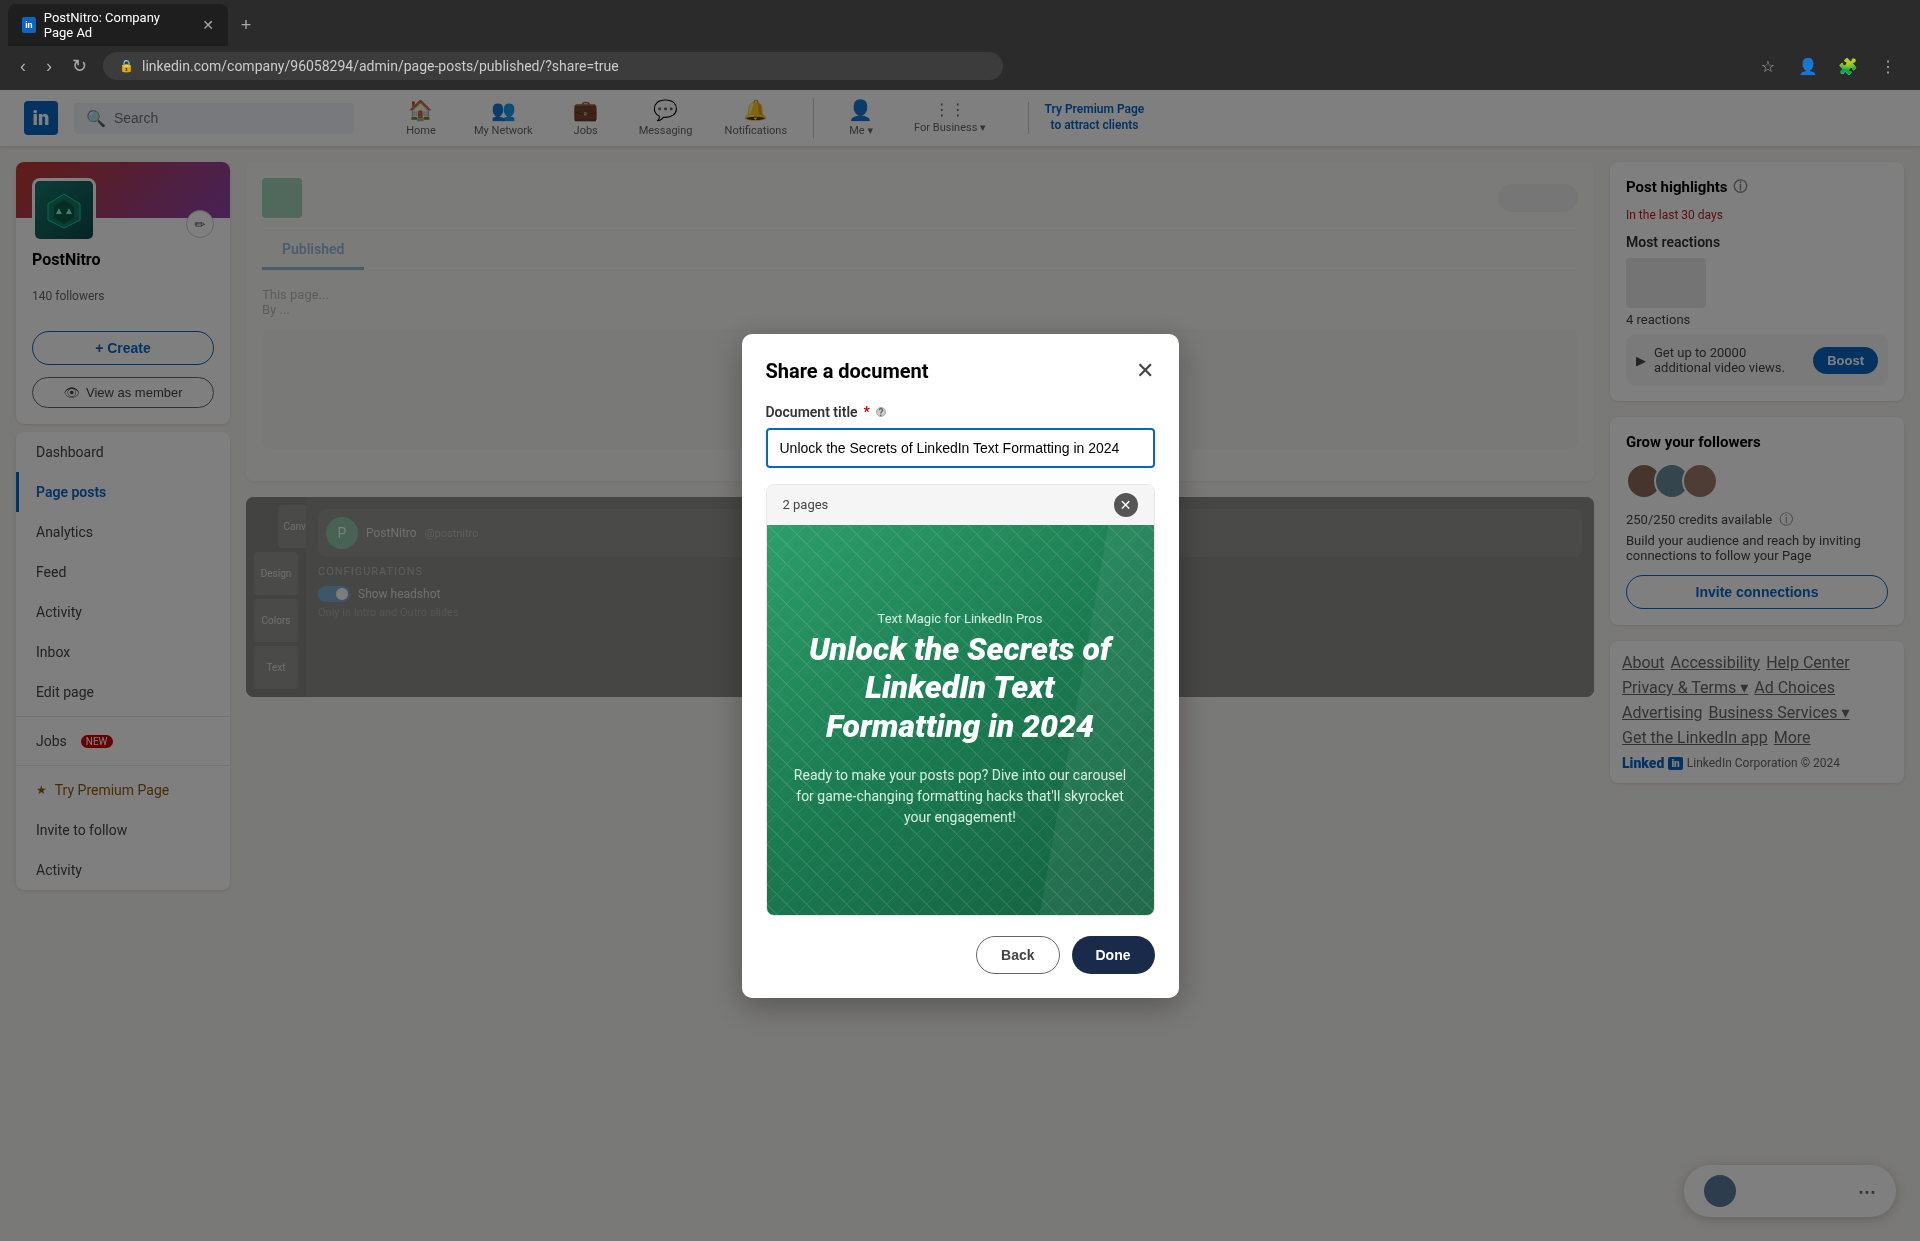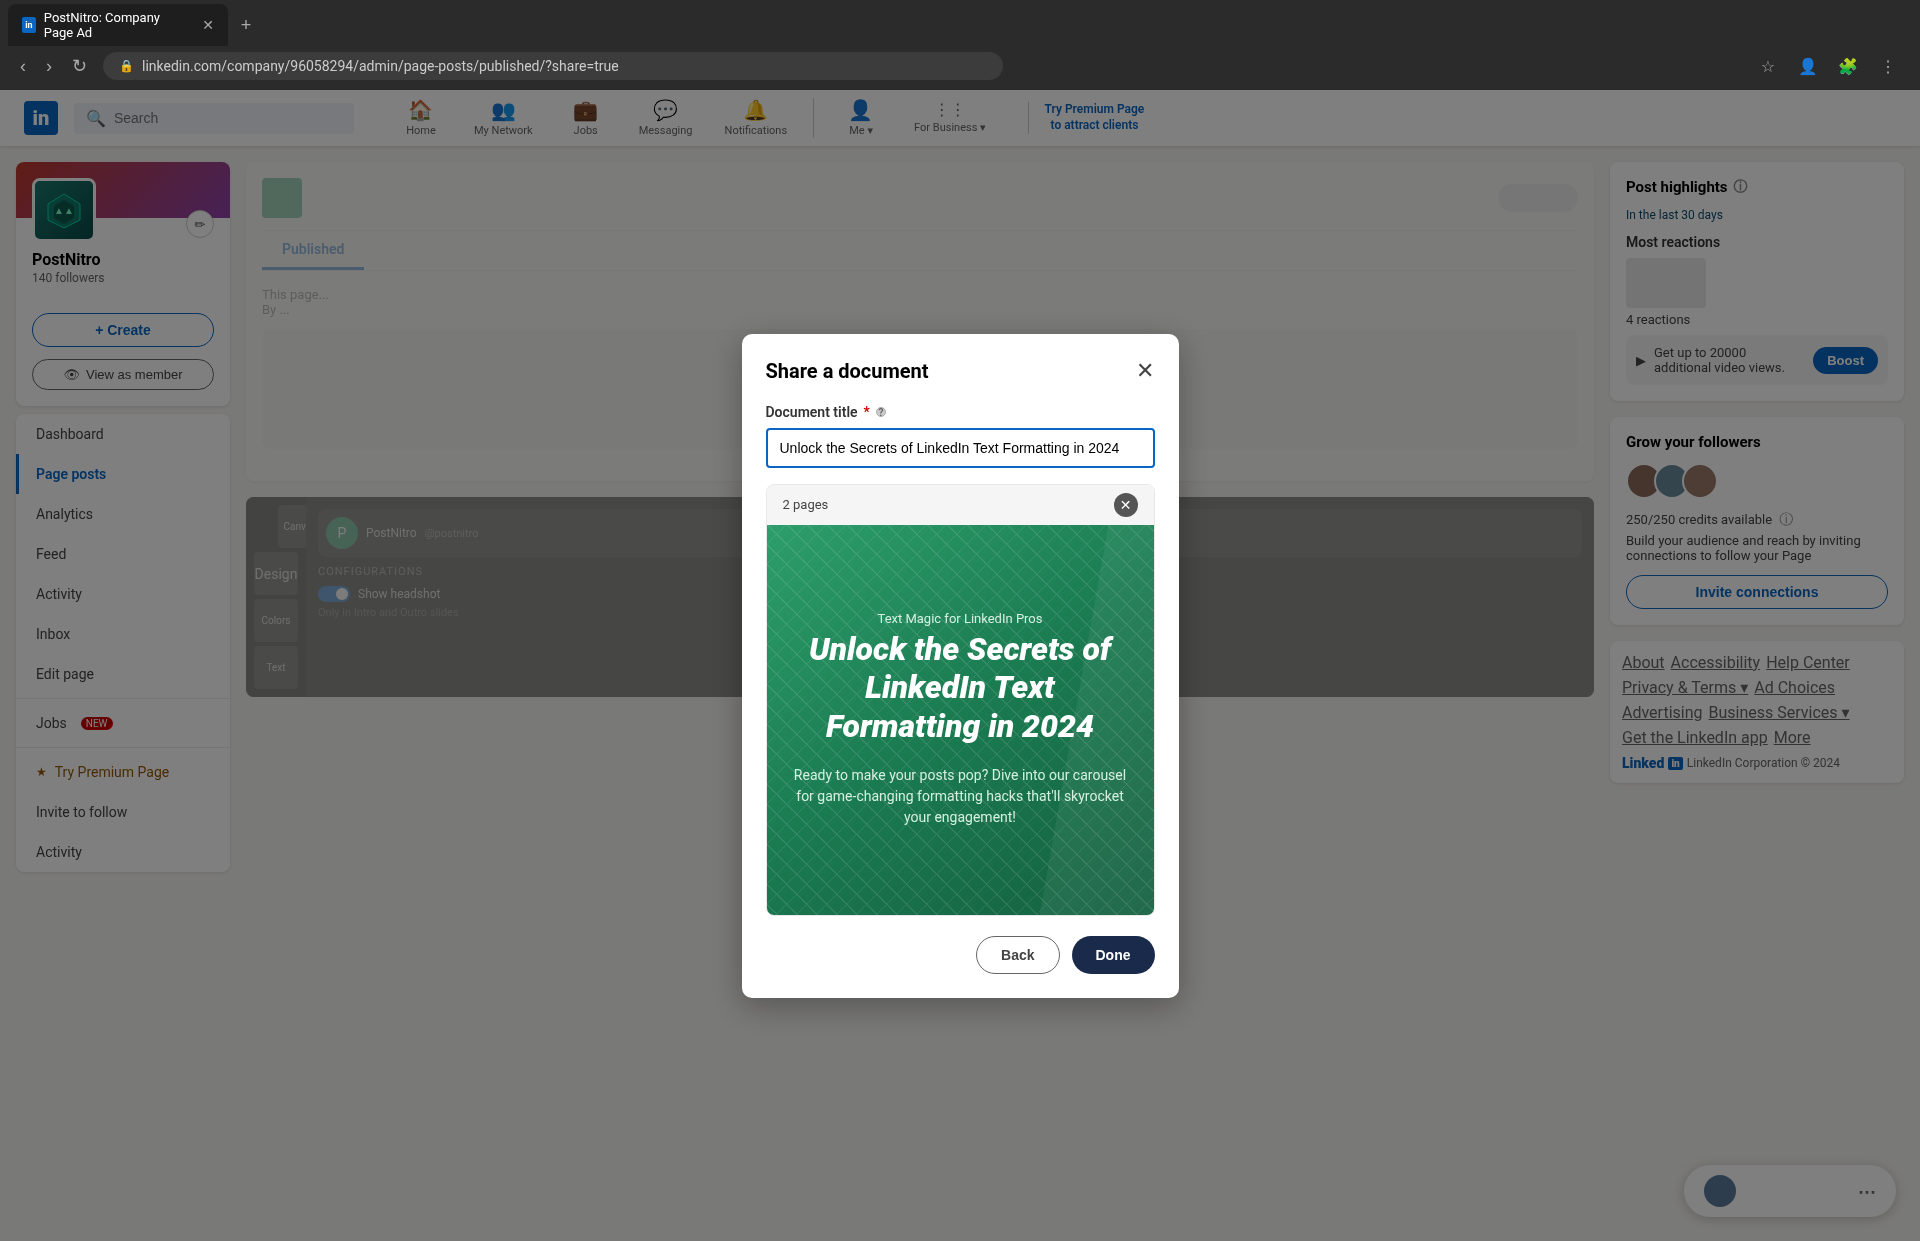--- a/index.html
+++ b/index.html
@@ -35,34 +35,34 @@
     .premium-btn { color: #915907; font-size: 13px; font-weight: 600; text-align: center; cursor: pointer; line-height: 1.3; border-left: 1px solid #ccc; padding-left: 16px; margin-left: 8px; }
     .premium-btn span { color: #0a66c2; display: block; font-size: 12px; }
     .page-card { background: #fff; border-radius: 8px; overflow: hidden; box-shadow: 0 1px 3px rgba(0,0,0,0.1); margin-bottom: 8px; }
     .page-cover { height: 56px; background: linear-gradient(135deg, #c0392b 0%, #8e44ad 100%); position: relative; }
     .page-avatar { width: 64px; height: 64px; border-radius: 8px; background: #1a3a5c; border: 3px solid #fff; position: absolute; bottom: -24px; left: 16px; display: flex; align-items: center; justify-content: center; overflow: hidden; }
     .page-avatar-inner { width: 100%; height: 100%; background: linear-gradient(135deg, #1a7a6e, #0a4a4a); display: flex; align-items: center; justify-content: center; }
     .page-avatar svg { width: 40px; height: 40px; }
     .edit-btn { position: absolute; bottom: -20px; right: 16px; width: 28px; height: 28px; background: #fff; border-radius: 50%; display: flex; align-items: center; justify-content: center; border: 1px solid #ccc; cursor: pointer; font-size: 13px; color: #555; }
     .page-info { padding: 32px 16px 16px; }
     .page-name { font-size: 16px; font-weight: 700; color: #000; }
-    .page-followers { font-size: 12px; color: #666; margin-top: 2px; }
+    .page-followers { font-size: 12px; color: #666; margin-top: 20px; }
     .create-btn { margin: 12px 16px; display: flex; align-items: center; justify-content: center; gap: 6px; background: transparent; border: 1px solid #0a66c2; color: #0a66c2; border-radius: 20px; padding: 8px 16px; font-size: 14px; font-weight: 600; cursor: pointer; width: calc(100% - 32px); }
     .view-member-btn { margin: 4px 16px 16px; display: flex; align-items: center; justify-content: center; gap: 6px; background: transparent; border: 1px solid #666; color: #444; border-radius: 20px; padding: 7px 16px; font-size: 13px; cursor: pointer; width: calc(100% - 32px); }
 
     .sidebar-menu { background: #fff; border-radius: 8px; box-shadow: 0 1px 3px rgba(0,0,0,0.1); overflow: hidden; }
     .sidebar-item { padding: 12px 20px; font-size: 14px; color: #444; cursor: pointer; display: flex; align-items: center; gap: 8px; }
     .sidebar-item.active { color: #0a66c2; font-weight: 600; border-left: 3px solid #0a66c2; padding-left: 17px; }
     .sidebar-item-badge { background: #cc0000; color: #fff; font-size: 10px; padding: 1px 5px; border-radius: 8px; margin-left: 6px; }
     .sidebar-divider { height: 1px; background: #e8e8e8; margin: 4px 0; }
     .sidebar-item.premium { color: #915907; }
     .sidebar-item.premium::before { content: '★'; font-size: 12px; }
     .widget-card { background: #fff; border-radius: 8px; padding: 16px; box-shadow: 0 1px 3px rgba(0,0,0,0.1); margin-bottom: 16px; }
     .widget-title { font-size: 15px; font-weight: 700; color: #000; margin-bottom: 12px; display: flex; align-items: center; gap: 6px; }
-    .widget-subtitle { font-size: 12px; color: #0c4a6e; margin-bottom: 12px; }
+    .widget-subtitle { font-size: 12px; color: #b91c1c; margin-bottom: 12px; }
     .reactions-img { width: 80px; height: 50px; background: #e8e8e8; border-radius: 4px; margin-bottom: 4px; }
     .reactions-count { font-size: 13px; color: #444; }
     .boost-row { display: flex; align-items: center; gap: 8px; background: #f5f5f5; padding: 10px; border-radius: 8px; font-size: 13px; color: #444; margin-top: 8px; }
     .boost-btn { background: #0a66c2; color: #fff; border: none; border-radius: 20px; padding: 6px 14px; font-size: 13px; cursor: pointer; margin-left: auto; font-weight: 600; }
     .grow-avatars { display: flex; margin-bottom: 12px; }
     .grow-avatar { width: 36px; height: 36px; border-radius: 50%; background: #c0c0c0; border: 2px solid #fff; margin-right: -8px; overflow: hidden; }
     .grow-avatar:nth-child(1) { background: #8a6a5a; }
     .grow-avatar:nth-child(2) { background: #6a8a9a; }
     .grow-avatar:nth-child(3) { background: #9a7a6a; }
     .credits-text { font-size: 13px; color: #444; margin-bottom: 4px; }
@@ -261,21 +261,21 @@
           <div style="font-size:13px;color:#666;">This page...</div>
           <div style="font-size:13px;color:#666;">By ...</div>
           <div style="margin-top:12px;background:#f5f5f5;height:120px;border-radius:8px;display:flex;align-items:center;justify-content:center;color:#999;font-size:13px;">A B...</div>
         </div>
       </div>
 
       <div style="margin-top:16px;background:#2a2a2a;border-radius:8px;padding:0;opacity:0.5;overflow:hidden;height:200px;display:flex;flex-direction:column;">
         <div style="display:flex;flex:1;overflow:hidden;">
           <div style="width:60px;background:#1e1e1e;display:flex;flex-direction:column;align-items:center;padding:8px 0;gap:4px;">
             <div style="width:44px;height:44px;background:#3a3a3a;border-radius:4px;display:flex;align-items:center;justify-content:center;font-size:10px;color:#ccc;margin-left:48px;">Canvas</div>
-            <div style="width:44px;height:44px;background:#3a3a3a;border-radius:4px;display:flex;align-items:center;justify-content:center;font-size:14px;color:#ccc;">Design</div>
+            <div style="width:44px;height:44px;background:#3a3a3a;border-radius:4px;display:flex;align-items:center;justify-content:center;font-size:10px;color:#ccc;">Design</div>
             <div style="width:44px;height:44px;background:#3a3a3a;border-radius:4px;display:flex;align-items:center;justify-content:center;font-size:10px;color:#ccc;">Colors</div>
             <div style="width:44px;height:44px;background:#3a3a3a;border-radius:4px;display:flex;align-items:center;justify-content:center;font-size:10px;color:#ccc;">Text</div>
           </div>
           <div style="flex:1;background:#2a2a2a;padding:12px;">
             <div style="background:#3a3a3a;border-radius:8px;padding:8px;display:flex;align-items:center;gap:8px;margin-bottom:8px;">
               <div style="width:32px;height:32px;border-radius:50%;background:#2d9e6b;display:flex;align-items:center;justify-content:center;font-size:14px;color:#fff;">P</div>
               <span style="font-size:12px;color:#ccc;">PostNitro</span>
               <span style="font-size:11px;color:#888;">@postnitro</span>
             </div>
             <div style="font-size:11px;color:#888;text-transform:uppercase;letter-spacing:1px;margin-bottom:8px;">CONFIGURATIONS</div>

